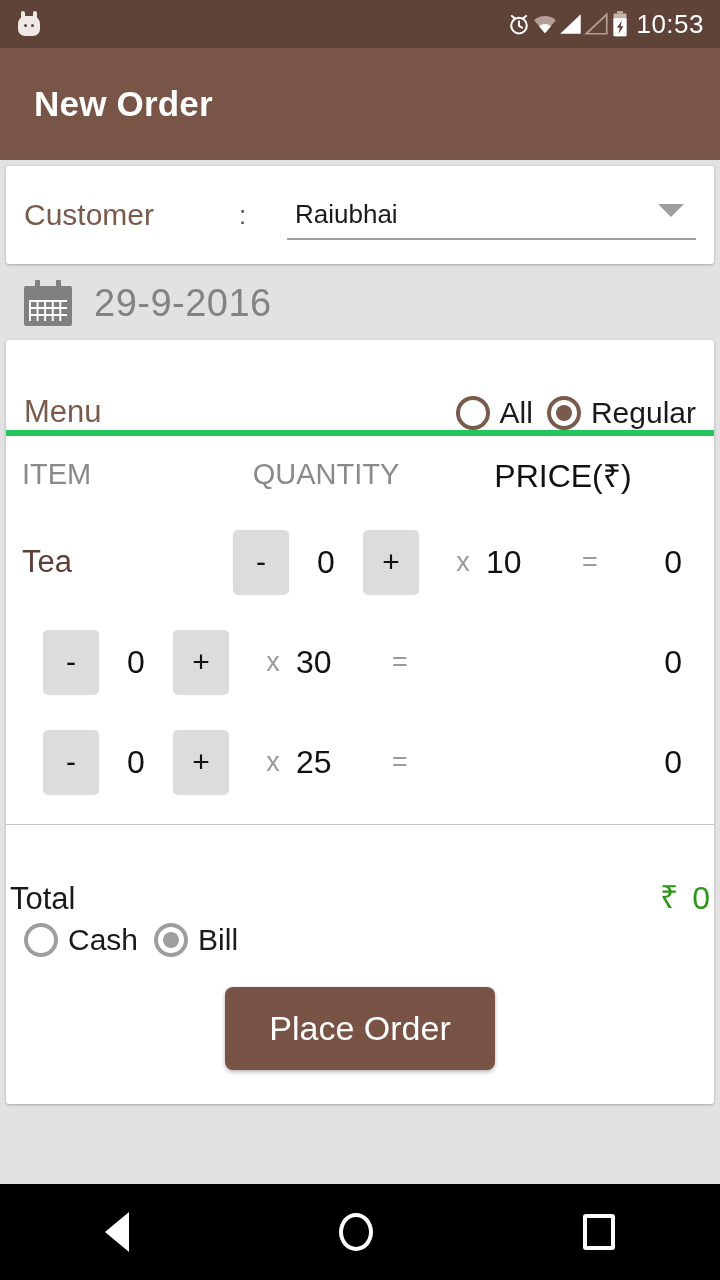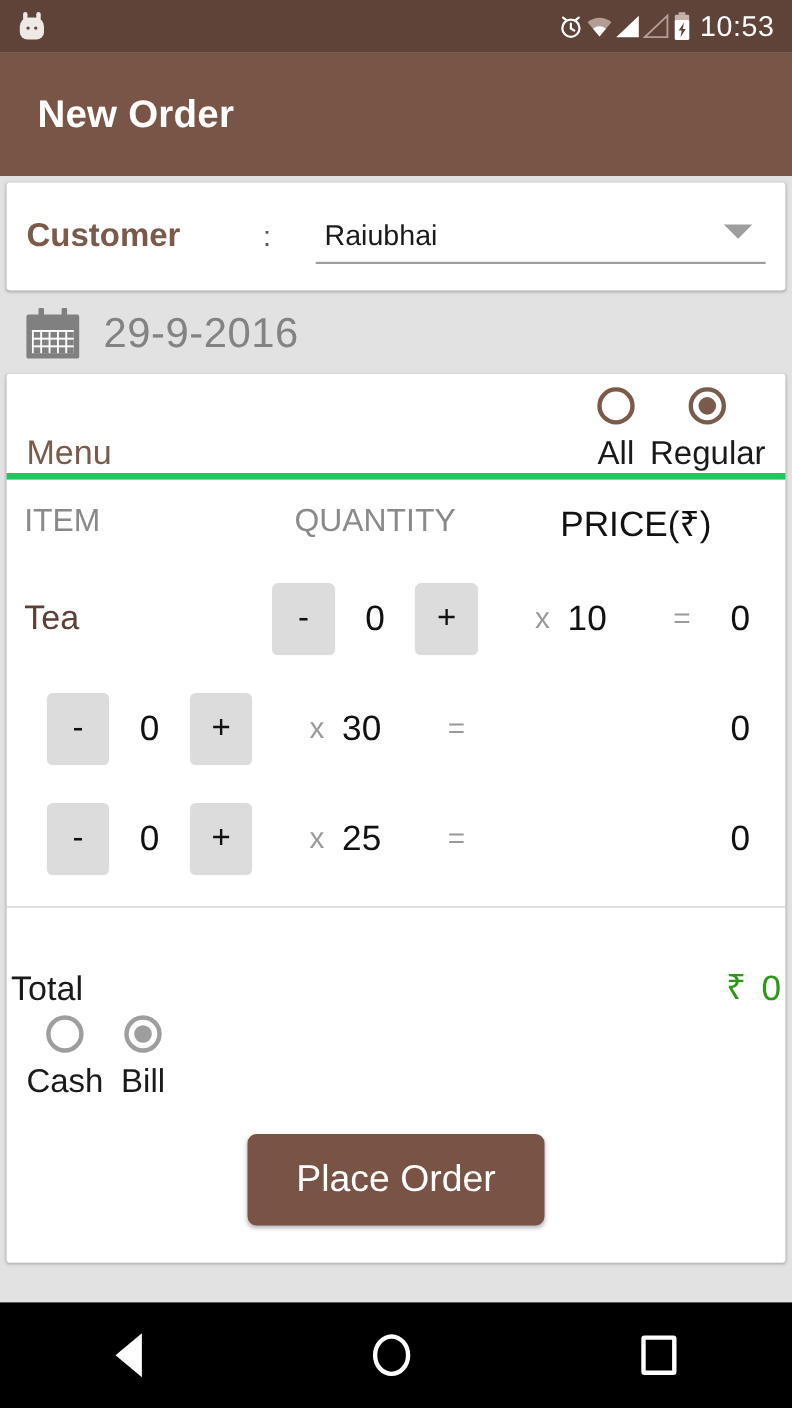--- a/index.html
+++ b/index.html
@@ -49,21 +49,21 @@
   
   .card {
     background: #ffffff;
     border-radius: 3px;
     margin: 6px 6px 0 6px;
     box-shadow: 0 1px 3px rgba(0,0,0,.28);
   }
 
   
   .customer-card { height: 98px; display: flex; align-items: center; padding: 0 18px; }
-  .customer-label { color: #7a5a4b; font-size: 30px; width: 215px; font-weight: bold; }
+  .customer-label { color: #7a5a4b; font-size: 30px; width: 215px; }
   .customer-colon { color: #555; font-size: 26px; width: 48px; }
   .spinner { flex: 1; position: relative; border-bottom: 2px solid #9e9e9e; height: 50px; display: flex; align-items: center; }
   .spinner-value { font-size: 26px; color: #1a1a1a; padding-left: 8px; }
   .spinner-arrow {
     position: absolute; right: 12px; top: 14px;
     width: 0; height: 0;
     border-left: 13px solid transparent;
     border-right: 13px solid transparent;
     border-top: 13px solid #9e9e9e;
   }
@@ -81,35 +81,35 @@
       linear-gradient(to bottom, #fff 0 2px, transparent 2px 7px);
     background-size: 7.6px 100%, 100% 7px;
   }
   .date-text { font-size: 38px; color: #838383; letter-spacing: .5px; }
 
   
   .menu-card { margin-top: 0; }
   .menu-head { height: 96px; display: flex; align-items: flex-end; padding: 0 18px; border-bottom: 6px solid #22c55e; }
   .menu-title { color: #7a5a4b; font-size: 31px; flex: 1; }
   .radio-group { display: flex; align-items: center; gap: 14px; }
-  .radio-opt { display: flex; align-items: center; gap: 10px; flex-direction: column; }
+  .radio-opt { display: flex; align-items: center; gap: 10px; }
   .radio {
     width: 34px; height: 34px; border-radius: 50%;
     border: 4px solid #7a5a4b; background: #fff;
     display: flex; align-items: center; justify-content: center; flex: none;
   }
   .radio .dot { width: 16px; height: 16px; border-radius: 50%; background: transparent; }
   .radio.checked .dot { background: #7a5a4b; }
   .radio.gray { border-color: #9e9e9e; }
   .radio.gray.checked .dot { background: #9e9e9e; }
   .radio-label { font-size: 30px; color: #1a1a1a; }
 
   
   .table { padding: 0 0 12px 0; border-bottom: 1px solid #c8c8c8; }
-  .row { display: flex; align-items: center; height: 100px; padding: 0 16px; gap: 15px; }
+  .row { display: flex; align-items: center; height: 100px; padding: 0 16px; }
   .row.header { height: 76px; }
   .c-item   { width: 190px; }
   .c-qty    { width: 228px; display: flex; align-items: center; justify-content: center; gap: 14px; }
   .c-rest   { flex: 1; display: flex; align-items: center; }
   .th { color: #8a8a8a; font-size: 29px; }
   .th.item { text-align: left; }
   .th.qty { width: 228px; text-align: center; }
   .th.price { flex: 1; text-align: center; padding-right: 12px; }
   .item-name { color: #5d4037; font-size: 31px; }
   .stepper-btn {

